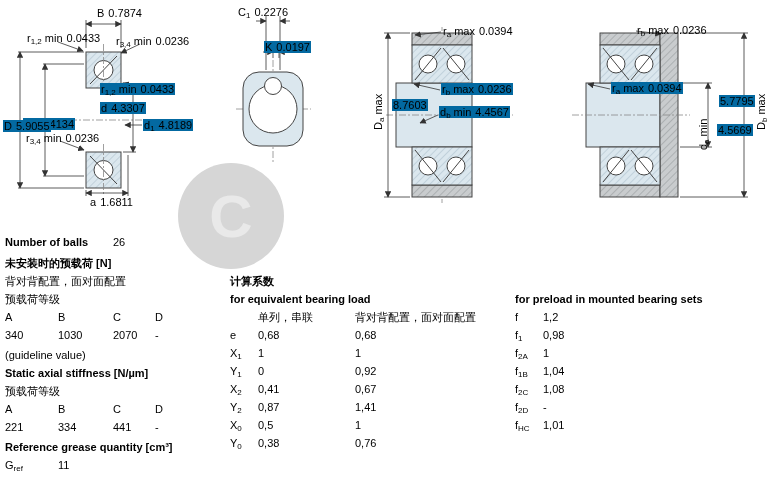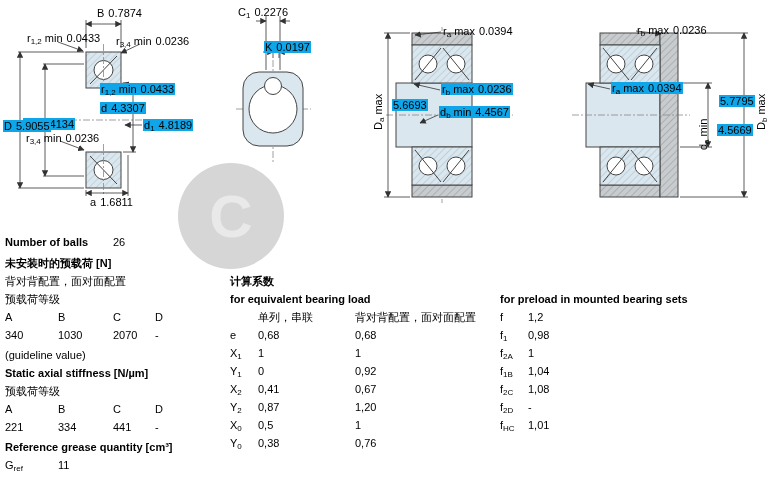--- a/index.html
+++ b/index.html
@@ -8,21 +8,21 @@
   svg{position:absolute;z-index:1;}
   .d1{left:0;top:0}.d2{left:233px;top:0}.d3{left:368px;top:5px}.d4{left:560px;top:5px}
   .watermark{position:absolute;left:178px;top:163px;width:106px;height:106px;border-radius:50%;
              background:#d6d6d6;z-index:0;display:flex;align-items:center;justify-content:center;
              font-size:60px;font-weight:bold;color:#e9e9e9;}
   .dim{position:absolute;white-space:nowrap;z-index:3;line-height:12px;}
   .dim .v{margin-left:4px;}
   .dim .sf{margin-left:3px;}
   .dim sub,.row sub{font-size:8px;vertical-align:-2px;line-height:0;}
   .dim sub:empty,.dim .sf:empty{display:none;}
-  .dim.bg{background:#0ea5e9;padding:0 1px;}
+  .dim.bg{background:#0369a1;padding:0 1px;}
   .rot{transform:rotate(-90deg);transform-origin:0 0;}
   .col{position:absolute;z-index:2;}
   .row{position:relative;height:18px;line-height:18px;white-space:nowrap;}
   .sp2{height:2px;}.sp3{height:3px;}
   .row span.c0{position:absolute;left:0;}
   .colL .c1{position:absolute;left:53px;}
   .colL .c2{position:absolute;left:108px;}
   .colL .c3{position:absolute;left:150px;}
   .colM .c1{position:absolute;left:28px;}
   .colM .c2{position:absolute;left:125px;}
@@ -210,21 +210,21 @@
   <span class="dim bg" style="left:143px;top:119px"><span class="s">d</span><sub>1</sub><span class="v">4.8189</span></span>
   <span class="dim bg" style="left:3px;top:120px"><span class="s">D</span><span class="v">5.9055</span></span>
   <span class="dim" style="left:26px;top:132px"><span class="s">r</span><sub>3,4</sub><span class="sf">min</span><span class="v">0.0236</span></span>
   <span class="dim" style="left:90px;top:196px"><span class="s">a</span><span class="v">1.6811</span></span>
 
   <span class="dim" style="left:238px;top:6px"><span class="s">C</span><sub>1</sub><span class="v">0.2276</span></span>
   <span class="dim bg" style="left:264px;top:41px"><span class="s">K</span><span class="v">0.0197</span></span>
 
   <span class="dim" style="left:443px;top:25px"><span class="s">r</span><sub>a</sub><span class="sf">max</span><span class="v">0.0394</span></span>
   <span class="dim rot" style="left:372px;top:130px"><span class="s">D</span><sub>a</sub><span class="sf">max</span></span>
-  <span class="dim bg" style="left:392px;top:99px">5.6693</span>
+  <span class="dim bg" style="left:392px;top:99px">8.7603</span>
   <span class="dim bg" style="left:441px;top:83px"><span class="s">r</span><sub>b</sub><span class="sf">max</span><span class="v">0.0236</span></span>
   <span class="dim bg" style="left:439px;top:106px"><span class="s">d</span><sub>b</sub><span class="sf">min</span><span class="v">4.4567</span></span>
 
   <span class="dim" style="left:637px;top:24px"><span class="s">r</span><sub>b</sub><span class="sf">max</span><span class="v">0.0236</span></span>
   <span class="dim bg" style="left:611px;top:82px"><span class="s">r</span><sub>a</sub><span class="sf">max</span><span class="v">0.0394</span></span>
   <span class="dim rot" style="left:755px;top:130px"><span class="s">D</span><sub>b</sub><span class="sf">max</span></span>
   <span class="dim bg" style="left:719px;top:95px">5.7795</span>
   <span class="dim rot" style="left:697px;top:150px"><span class="s">d</span><sub>a</sub><span class="sf">min</span></span>
   <span class="dim bg" style="left:717px;top:124px">4.5669</span>
 
@@ -314,35 +314,35 @@
         <span class="c2">0,92</span>
       </div>
     <div class="row">
         <span class="c0"><span>X</span><sub>2</sub></span>
         <span class="c1">0,41</span>
         <span class="c2">0,67</span>
       </div>
     <div class="row">
         <span class="c0"><span>Y</span><sub>2</sub></span>
         <span class="c1">0,87</span>
-        <span class="c2">1,20</span>
+        <span class="c2">1,41</span>
       </div>
     <div class="row">
         <span class="c0"><span>X</span><sub>0</sub></span>
         <span class="c1">0,5</span>
         <span class="c2">1</span>
       </div>
     <div class="row">
         <span class="c0"><span>Y</span><sub>0</sub></span>
         <span class="c1">0,38</span>
         <span class="c2">0,76</span>
       </div>
   </div>
 
-  <div class="col colR" style="left:500px;top:290px;width:240px">
+  <div class="col colR" style="left:515px;top:290px;width:240px">
     <div class="row">
         <span class="c0 bold">for preload in mounted bearing sets</span>
       </div>
     <div class="row">
         <span class="c0"><span>f</span><sub></sub></span>
         <span class="c1">1,2</span>
       </div>
     <div class="row">
         <span class="c0"><span>f</span><sub>1</sub></span>
         <span class="c1">0,98</span>

